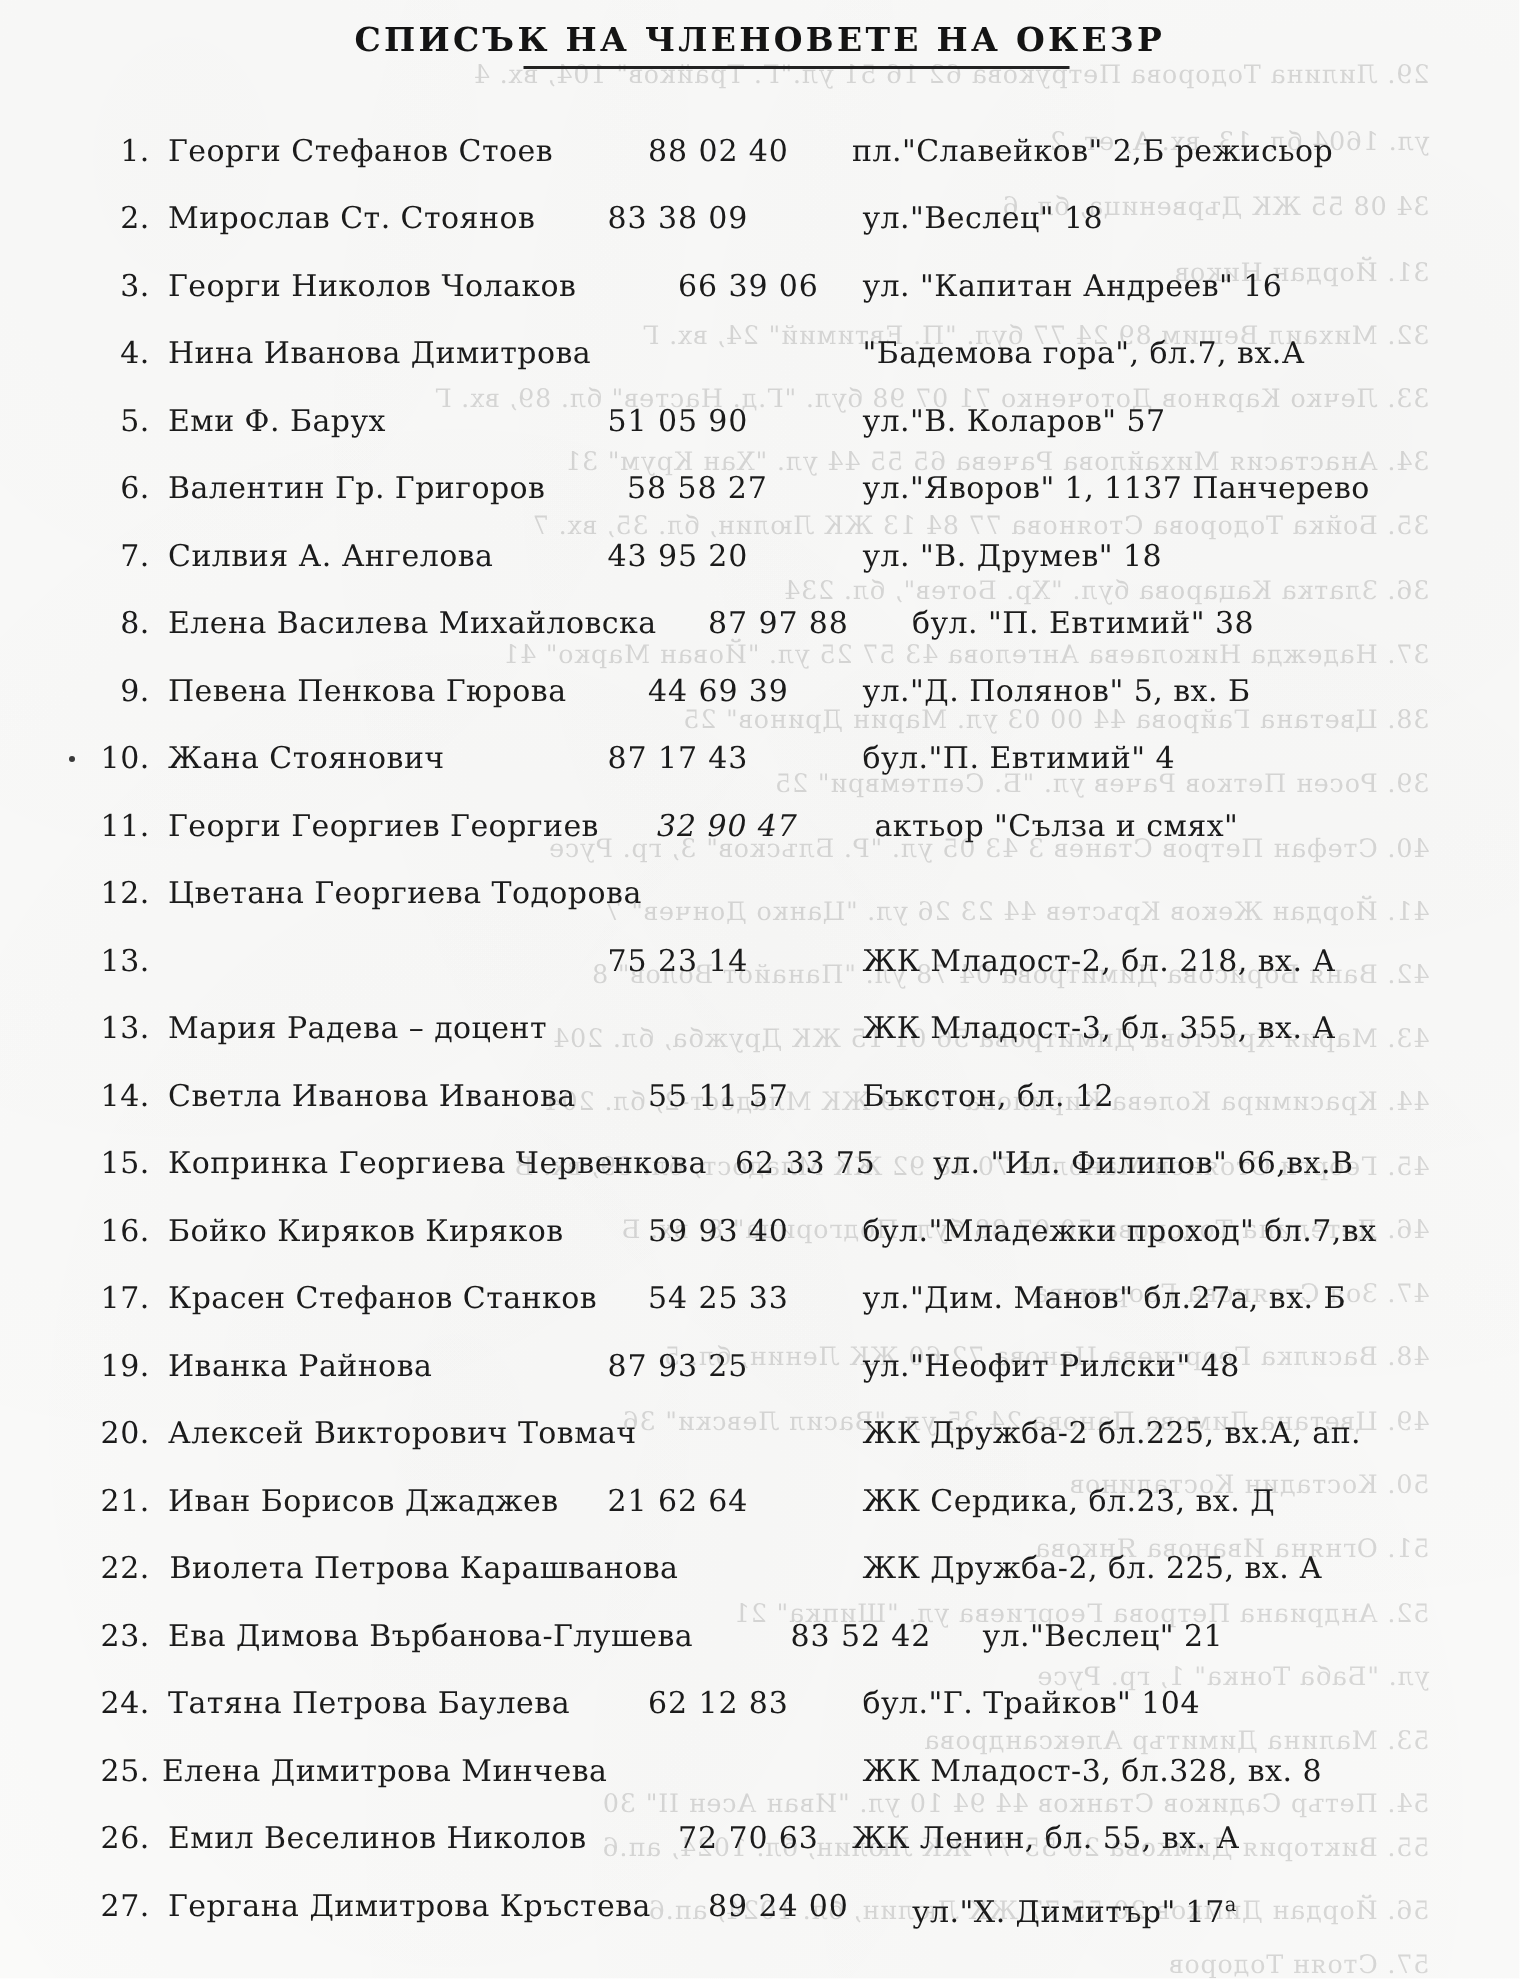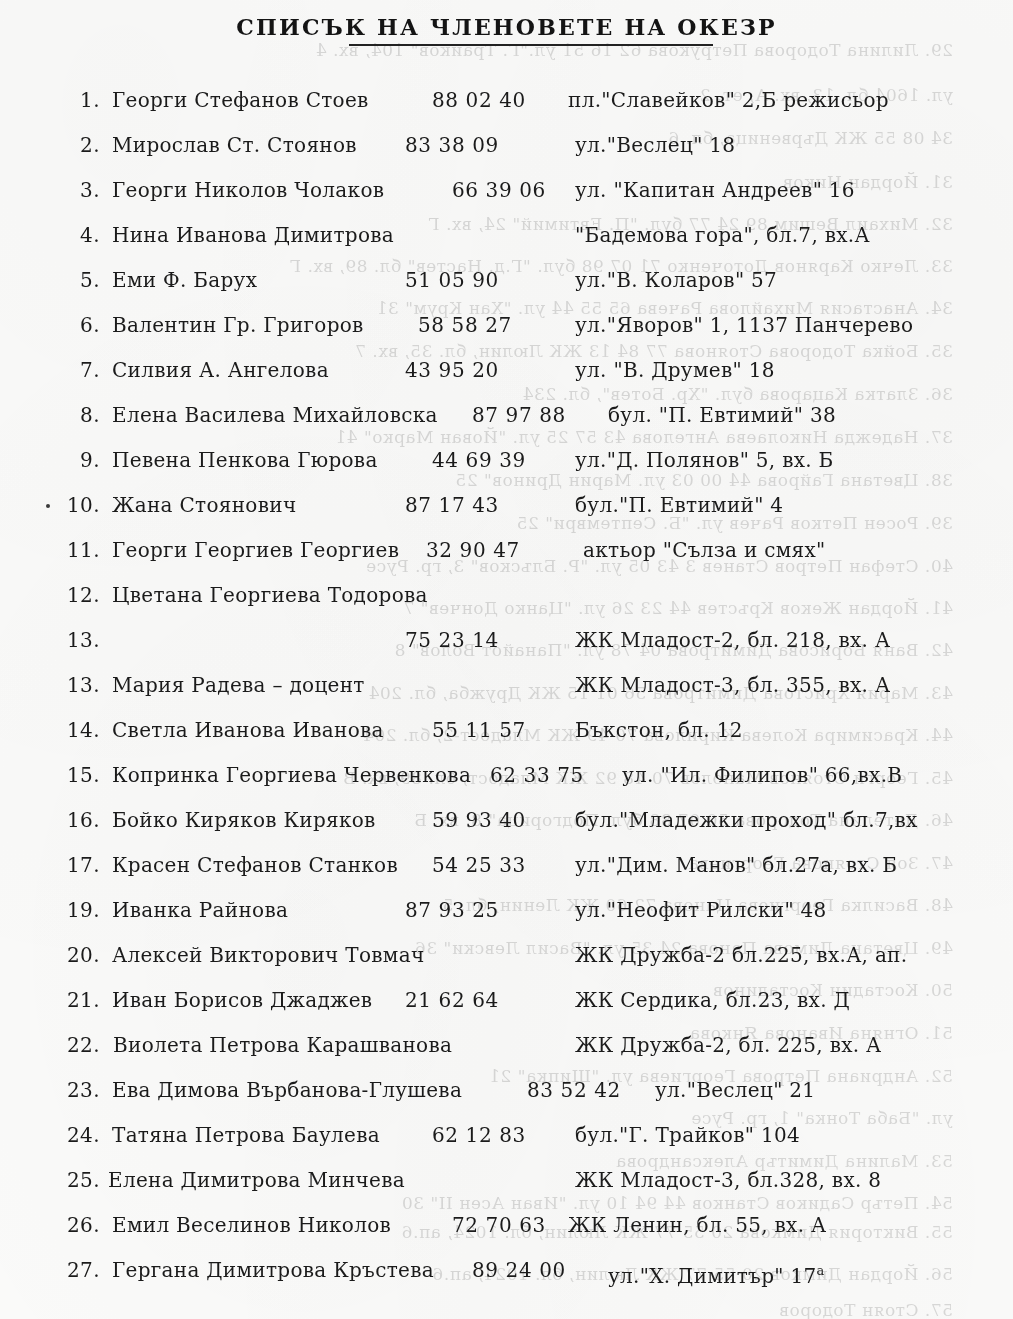--- a/index.html
+++ b/index.html
@@ -220,21 +220,21 @@
         <div class="entry">
           <span class="mark"></span>
           <span class="num">10.</span>
           <span class="name" style="left: 112px;">Жана Стоянович</span>
           <span class="phone" style="left: 405px;">87 17 43</span>
           <span class="addr" style="left: 575px;">бул."П. Евтимий" 4</span>
         </div>
         <div class="entry">
           <span class="num">11.</span>
           <span class="name" style="left: 112px;">Георги Георгиев Георгиев</span>
-          <span class="phone" style="left: 426px;">32 90 47</span>
+          <span class="phone" style="left: 438px; font-style: italic;">32 90 47</span>
           <span class="addr" style="left: 583px;">актьор "Сълза и смях"</span>
         </div>
         <div class="entry">
           <span class="num">12.</span>
           <span class="name" style="left: 112px;">Цветана Георгиева Тодорова</span>
         </div>
         <div class="entry">
           <span class="num">13.</span>
           <span class="phone" style="left: 405px;">75 23 14</span>
           <span class="addr" style="left: 575px;">ЖК Младост-2, бл. 218, вх. А</span>

